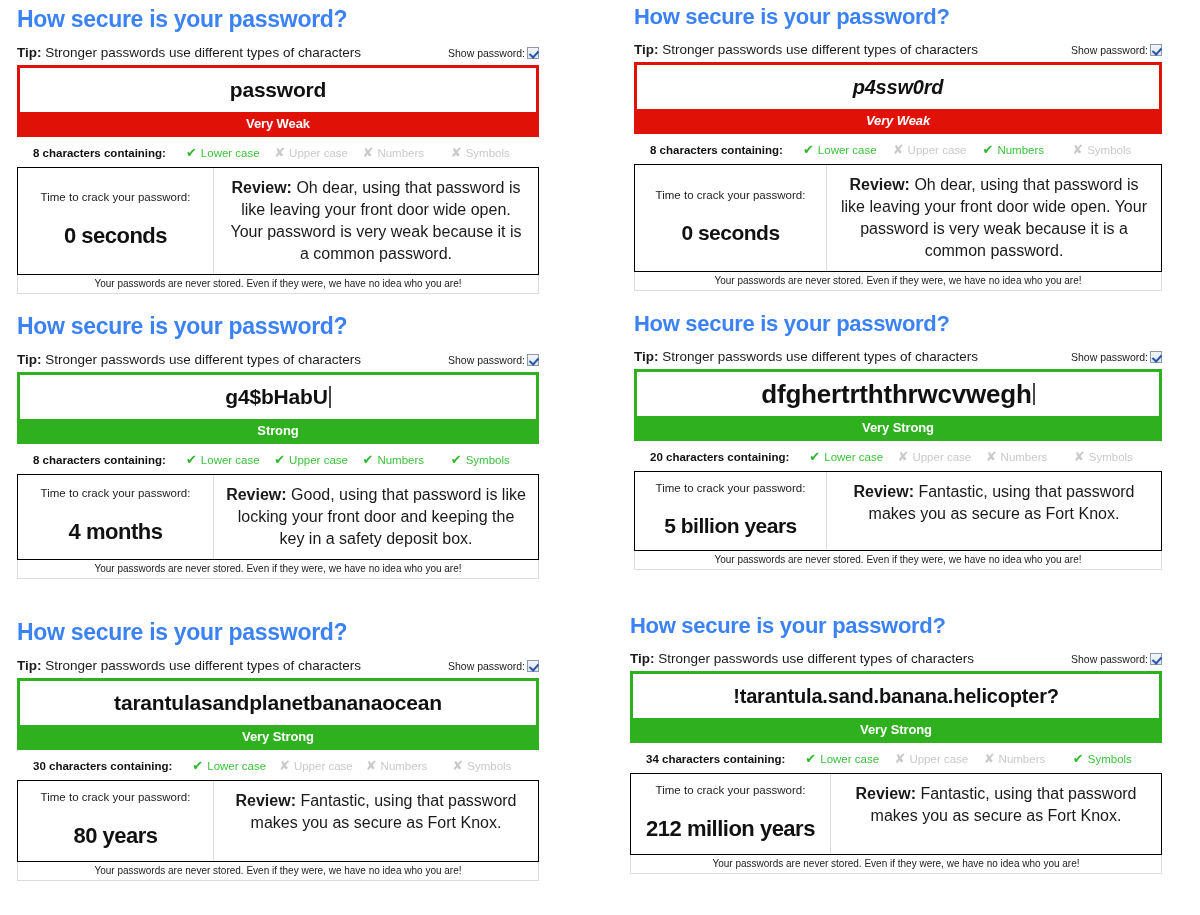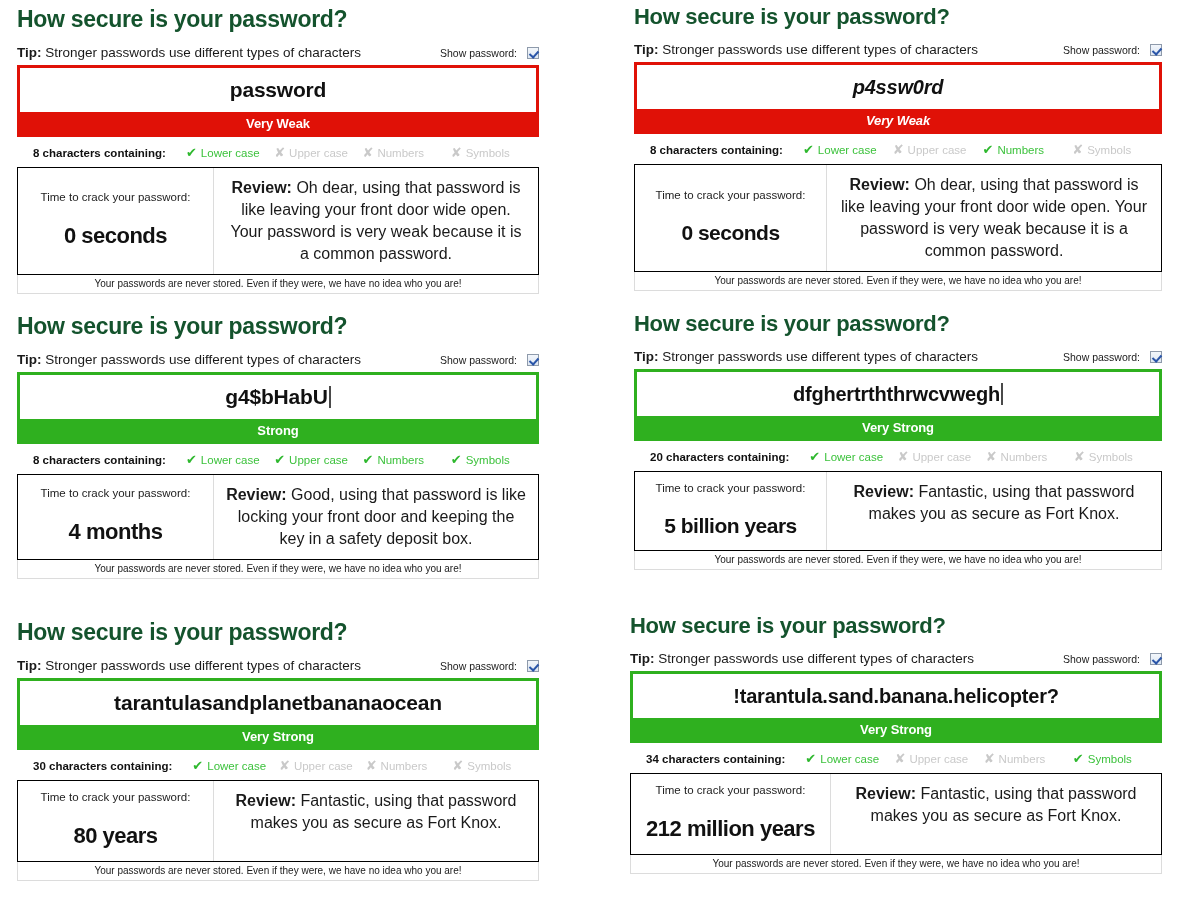--- a/index.html
+++ b/index.html
@@ -12,42 +12,42 @@
     overflow: hidden;
   }
   .page { position: relative; width: 1200px; height: 915px; }
 
   .panel { position: absolute; }
 
   .panel-title {
     font-size: 23px;
     font-weight: bold;
     letter-spacing: -0.3px;
-    color: #14532d;
+    color: #3b82f6;
     margin: 0;
     white-space: nowrap;
   }
 
   .tip-row {
     display: flex;
     align-items: center;
     justify-content: space-between;
     margin-top: 12px;
   }
   .tip-text {
     font-size: 13.5px;
     color: #1a1a1a;
     white-space: nowrap;
   }
   .tip-text .tip-label { font-weight: bold; }
 
   .showpw {
     display: flex;
     align-items: center;
-    gap: 10px;
+    gap: 2px;
     font-size: 10.5px;
     color: #1a1a1a;
     white-space: nowrap;
   }
   .checkbox {
     width: 12px; height: 12px;
     border: 1px solid #8e9aab;
     background: linear-gradient(#f2f6fb, #dee7f2);
     position: relative;
     display: inline-block;
@@ -327,21 +327,21 @@
       <h1 class="panel-title" style="font-size: 22px;">How secure is your password?</h1>
       <div class="tip-row">
         <div class="tip-text"><span class="tip-label">Tip:</span><span> Stronger passwords use different types of characters</span></div>
         <label class="showpw">
           <span>Show password:</span>
           <span class="checkbox"></span>
         </label>
       </div>
       <div class="card green" style="border-color: rgb(47, 176, 31); background: rgb(47, 176, 31);">
         <div class="pw-input">
-          <span class="pw-value" style="font-size: 20px;">dfghertrththrwcvwegh</span>
+          <span class="pw-value" style="font-size: 26px;">dfghertrththrwcvwegh</span>
           <span class="caret"></span>
         </div>
         <div class="strength-bar" style="background: rgb(47, 176, 31);">Very Strong</div>
       </div>
       <div class="char-row">
         <span class="char-count">20 characters containing:</span>
         <div class="char-types">
           <span class="ctype yes">
             <span class="mark">✔</span>
             <span>Lower case</span>

